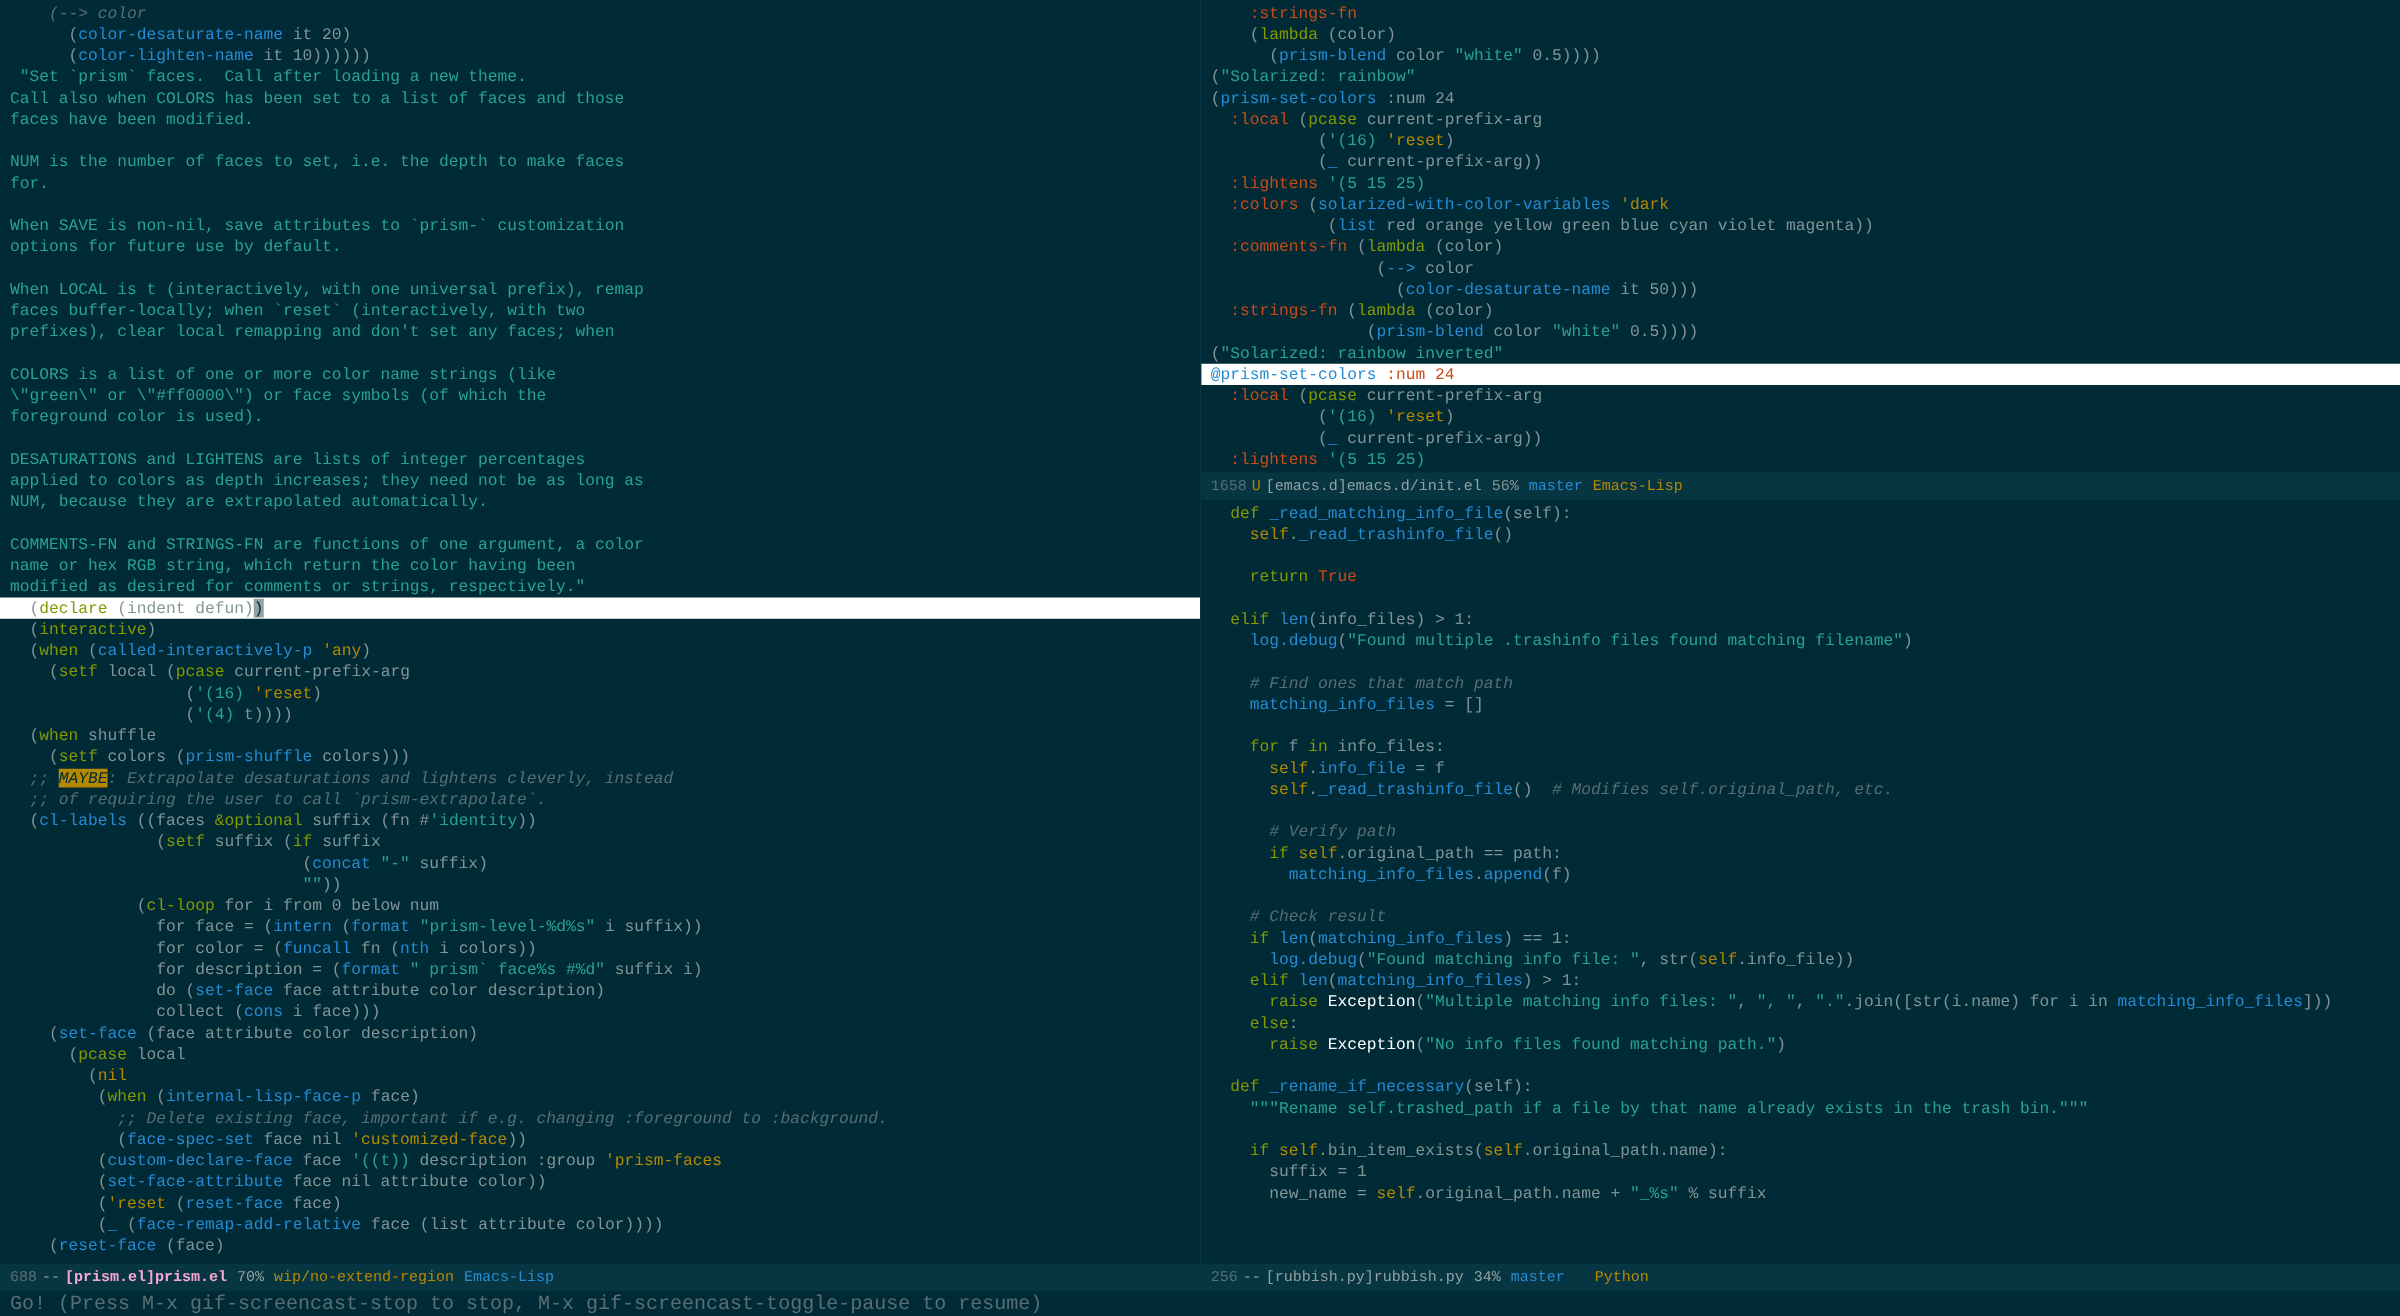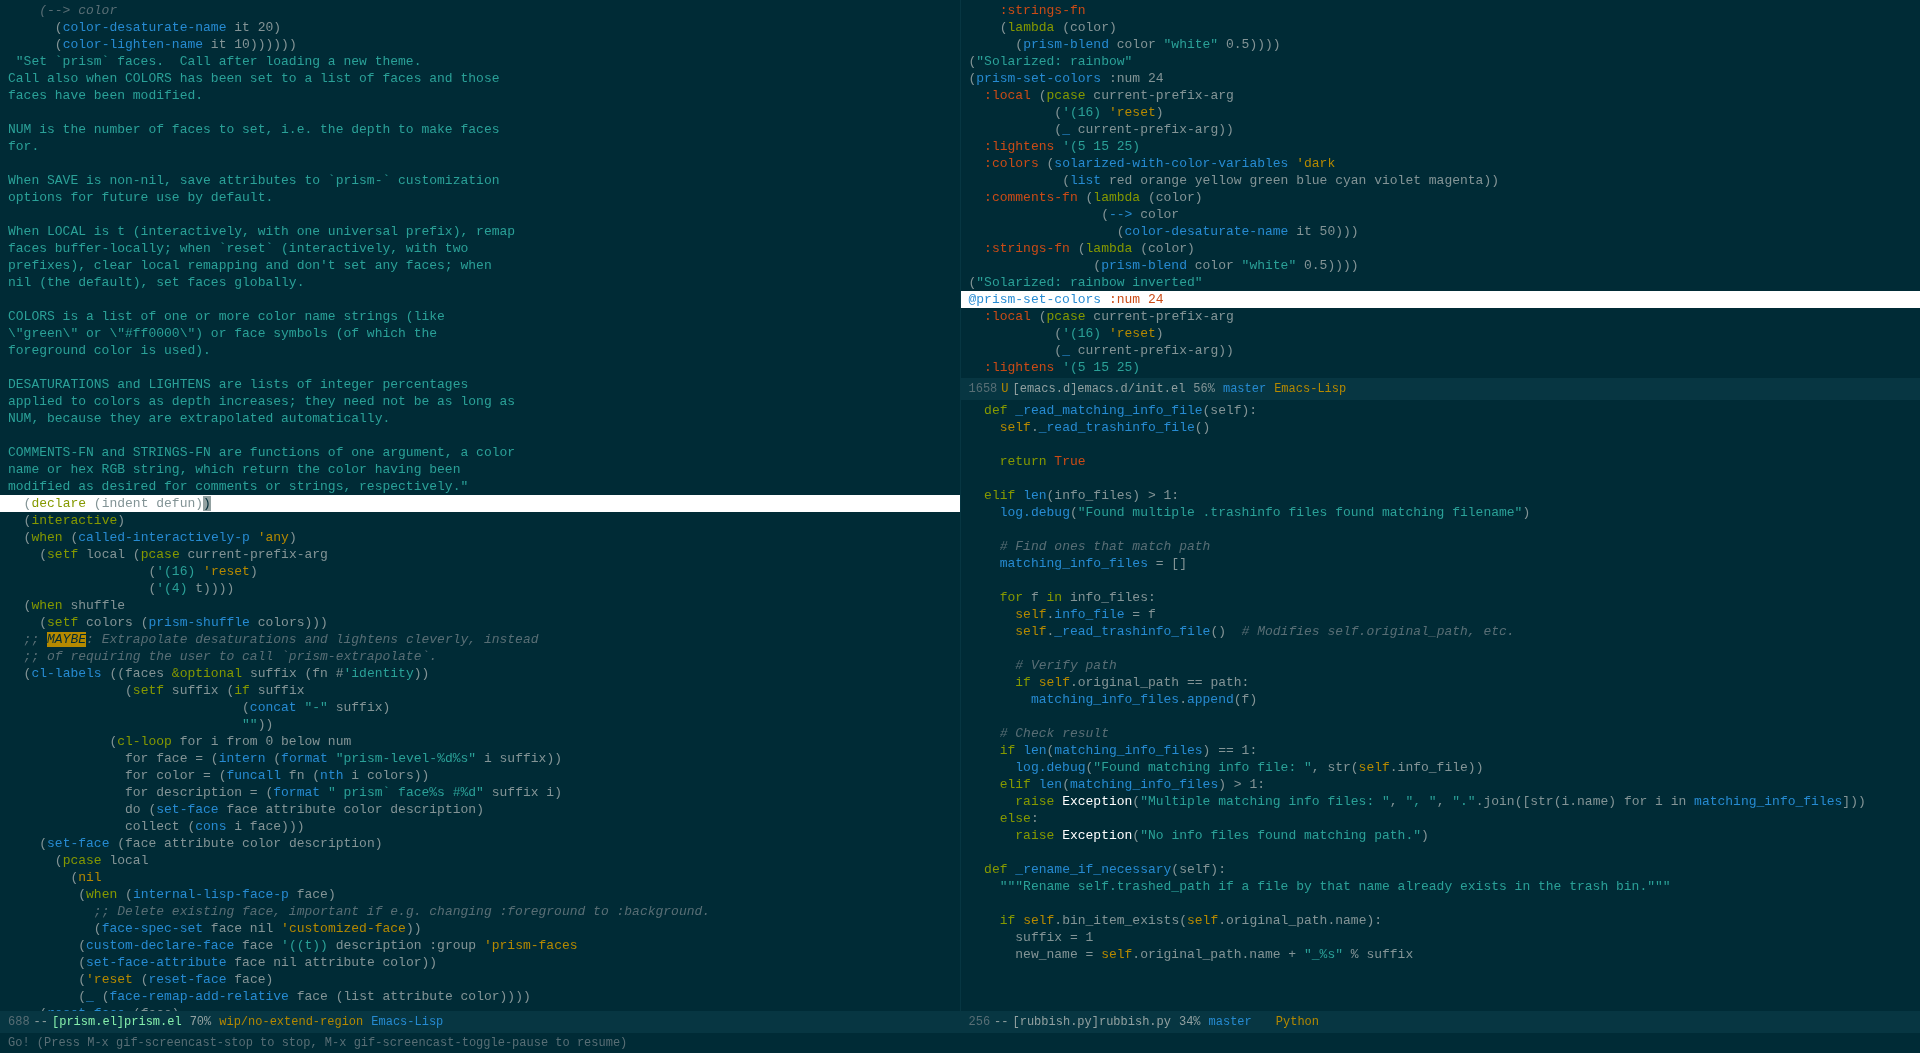--- a/index.html
+++ b/index.html
@@ -82,21 +82,21 @@
       background: #073642;
       color: #93a1a1;
     }
     .bottom-bar {
       height: 20px;
       background: #002b36;
       color: #586e75;
       display: flex;
       align-items: center;
       padding: 0 8px;
-      font-size: 12px;
+      font-size: 16px;
       flex-shrink: 0;
     }
     .highlight-line { background: #ffffff; }
     .right-pane-code {
       flex: 1;
       overflow: hidden;
       padding: 2px 0;
     }
     .inactive-bar {
       background: #073642;
@@ -119,21 +119,20 @@
       <div class="line"><span class="line-content"></span></div>
       <div class="line"><span class="line-content"><span class="str">NUM is the number of faces to set, i.e. the depth to make faces</span></span></div>
       <div class="line"><span class="line-content"><span class="str">for.</span></span></div>
       <div class="line"><span class="line-content"></span></div>
       <div class="line"><span class="line-content"><span class="str">When SAVE is non-nil, save attributes to `prism-` customization</span></span></div>
       <div class="line"><span class="line-content"><span class="str">options for future use by default.</span></span></div>
       <div class="line"><span class="line-content"></span></div>
       <div class="line"><span class="line-content"><span class="str">When LOCAL is t (interactively, with one universal prefix), remap</span></span></div>
       <div class="line"><span class="line-content"><span class="str">faces buffer-locally; when `reset` (interactively, with two</span></span></div>
       <div class="line"><span class="line-content"><span class="str">prefixes), clear local remapping and don't set any faces; when</span></span></div>
-      <div class="line"><span class="line-content"><span class="str">nil (the default), set faces globally.</span></span></div>
       <div class="line"><span class="line-content"></span></div>
       <div class="line"><span class="line-content"><span class="str">COLORS is a list of one or more color name strings (like</span></span></div>
       <div class="line"><span class="line-content"><span class="str">\"green\" or \"#ff0000\") or face symbols (of which the</span></span></div>
       <div class="line"><span class="line-content"><span class="str">foreground color is used).</span></span></div>
       <div class="line"><span class="line-content"></span></div>
       <div class="line"><span class="line-content"><span class="str">DESATURATIONS and LIGHTENS are lists of integer percentages</span></span></div>
       <div class="line"><span class="line-content"><span class="str">applied to colors as depth increases; they need not be as long as</span></span></div>
       <div class="line"><span class="line-content"><span class="str">NUM, because they are extrapolated automatically.</span></span></div>
       <div class="line"><span class="line-content"></span></div>
       <div class="line"><span class="line-content"><span class="str">COMMENTS-FN and STRINGS-FN are functions of one argument, a color</span></span></div>
@@ -168,21 +167,21 @@
       <div class="line"><span class="line-content">         <span class="paren">(</span><span class="fn">custom-declare-face</span> face <span class="str">'((t))</span> description :group <span class="t">'prism-faces</span></span></div>
       <div class="line"><span class="line-content">         <span class="paren">(</span><span class="fn">set-face-attribute</span> face nil attribute color<span class="paren">))</span></span></div>
       <div class="line"><span class="line-content">         <span class="paren">(</span><span class="t">'reset</span> <span class="paren">(</span><span class="fn">reset-face</span> face<span class="paren">)</span></span></div>
       <div class="line"><span class="line-content">         <span class="paren">(</span><span class="fn">_</span> <span class="paren">(</span><span class="fn">face-remap-add-relative</span> face <span class="paren">(</span>list attribute color<span class="paren">))))</span></span></div>
       <div class="line"><span class="line-content">    <span class="paren">(</span><span class="fn">reset-face</span> (face)</span></div>
 
     </div>
     <div class="status-bar status-bar-left">
       <span style="color:#586e75;">688</span>
       <span style="margin:0 4px;">--</span>
-      <span style="color:#86efac;">[prism.el]prism.el</span>
+      <span style="color:#f9a8d4;font-weight:bold;">[prism.el]prism.el</span>
       <span style="margin:0 8px;">70%</span>
       <span style="color:#b58900;">wip/no-extend-region</span>
       <span style="margin-left:8px;color:#268bd2;">Emacs-Lisp</span>
     </div>
   </div>
 
   <div class="pane">
 
     <div style="flex:0 0 auto; overflow:hidden; display:flex; flex-direction:column; height:400px;">
       <div class="right-pane-code" style="flex:1;overflow:hidden;padding:2px 0;">

